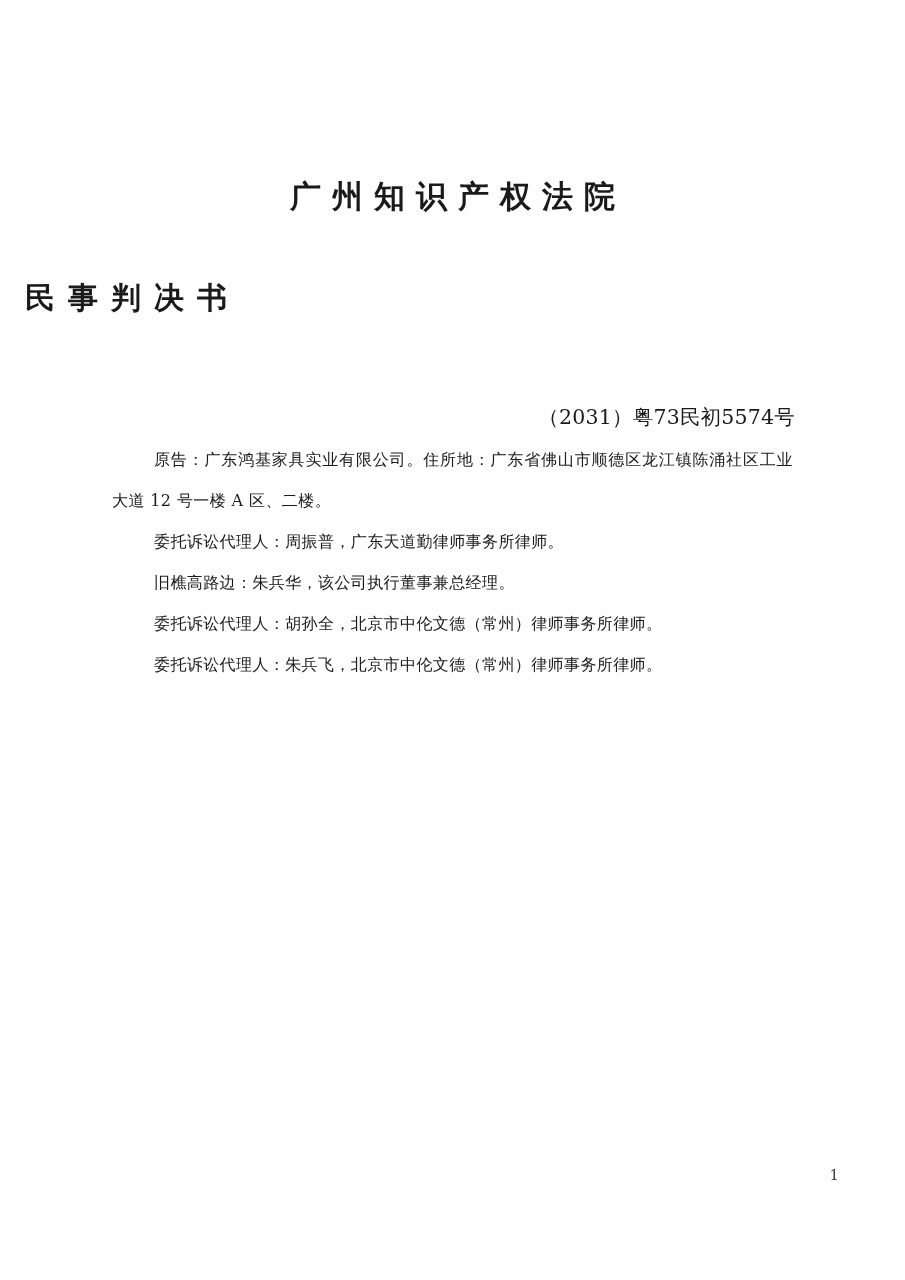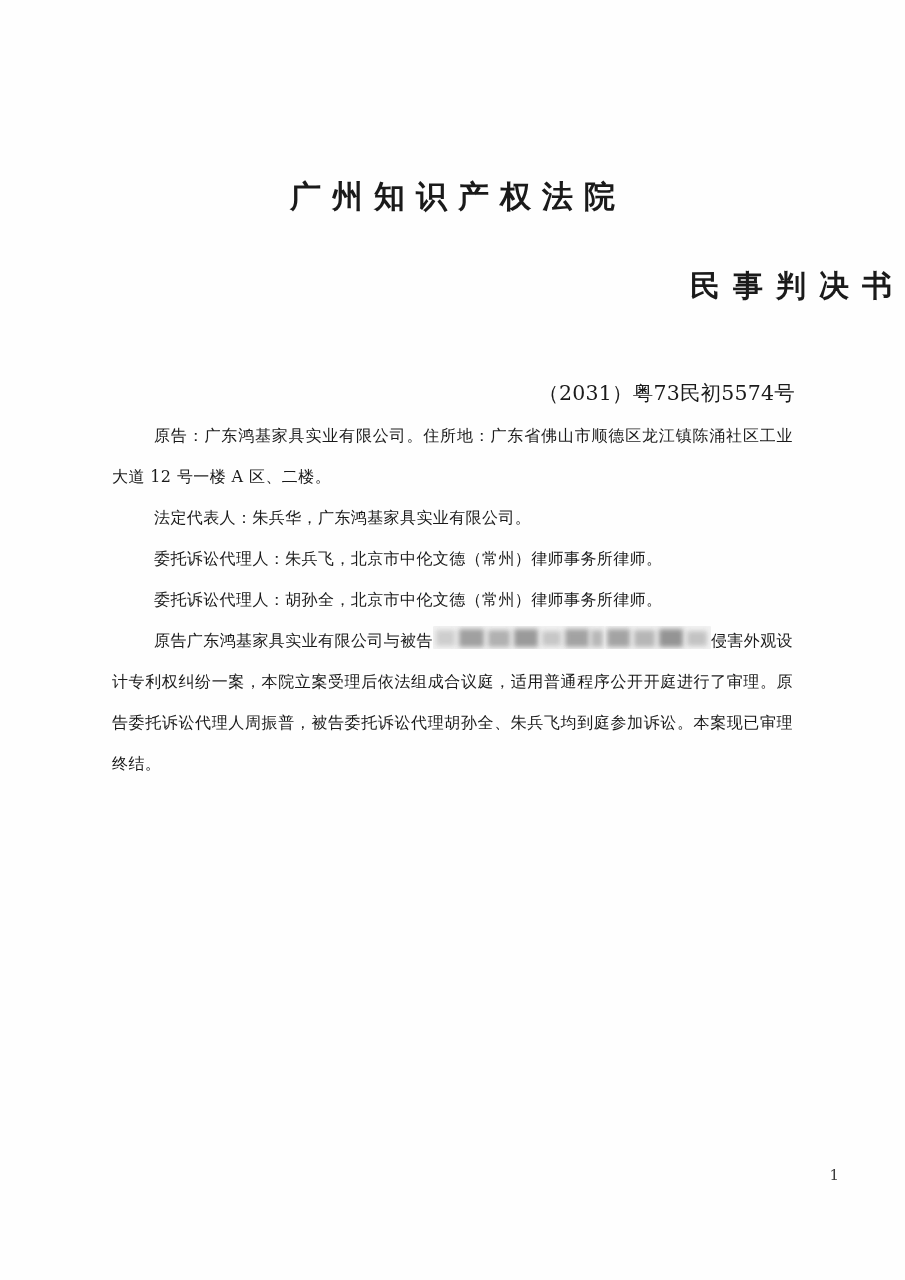--- a/index.html
+++ b/index.html
@@ -20,23 +20,23 @@
     margin: 0;
     padding-top: 176px;
     text-align: center;
     font-size: 31px;
     font-weight: bold;
     letter-spacing: 11px;
     text-indent: 11px;
     font-family: "DejaVu Serif", "Liberation Serif", serif;
   }
   .doc-title {
-    margin: 0;
+    margin: 12px;
     padding-top: 48px;
-    text-align: right;
+    text-align: left;
     font-size: 30px;
     font-weight: bold;
     letter-spacing: 13px;
     text-indent: 13px;
   }
   .case-number {
     margin: 0;
     padding-top: 72px;
     padding-right: 110px;
     text-align: right;
@@ -109,21 +109,21 @@
 <div class="page">
 
   <h1 class="court-title">广州知识产权法院</h1>
 
   <h2 class="doc-title">民事判决书</h2>
 
   <div class="case-number">（2031）粤73民初5574号</div>
 
   <div class="body-block" id="body-block">
       <p class="para"><span>原告：广东鸿基家具实业有限公司。住所地：广东省佛山市顺德区龙江镇陈涌社区工业大道 12 号一楼 A 区、二楼。</span></p>
-      <p class="para"><span>法定代表人：朱兵华，广东鸿基家具实业有限公司。</span></p>
+      <p class="para"><span>委托诉讼代理人：周振普，广东天道勤律师事务所律师。</span></p>
+      <p class="para"><span>旧樵高路边：朱兵华，该公司执行董事兼总经理。</span></p>
+      <p class="para"><span>委托诉讼代理人：胡孙全，北京市中伦文德（常州）律师事务所律师。</span></p>
       <p class="para"><span>委托诉讼代理人：朱兵飞，北京市中伦文德（常州）律师事务所律师。</span></p>
-      <p class="para"><span>委托诉讼代理人：胡孙全，北京市中伦文德（常州）律师事务所律师。</span></p>
-      <p class="para"><span>原告广东鸿基家具实业有限公司与被告</span><span class="redact r2"><i></i><i></i><i></i><i></i><i></i><i></i><i></i></span><span class="redact r3"><i></i><i></i><i></i><i></i></span><span>侵害外观设计专利权纠纷一案，本院立案受理后依法组成合议庭，适用普通程序公开开庭进行了审理。原告委托诉讼代理人周振普，被告委托诉讼代理胡孙全、朱兵飞均到庭参加诉讼。本案现已审理终结。</span></p>
     </div>
 
   <div class="page-number">1</div>
 
 </div>
 
 </body></html>

